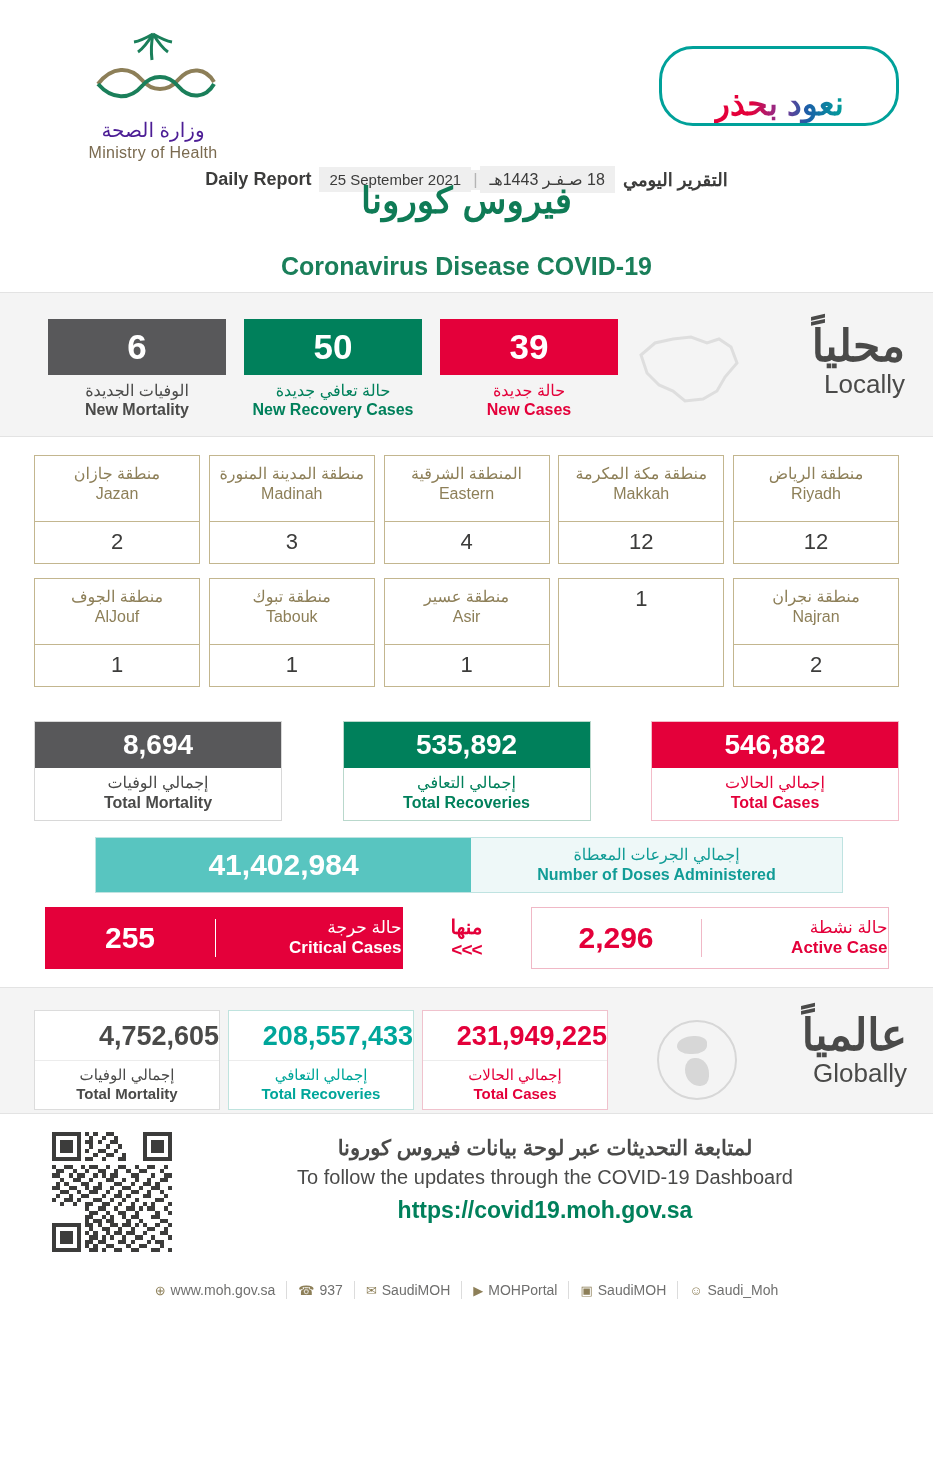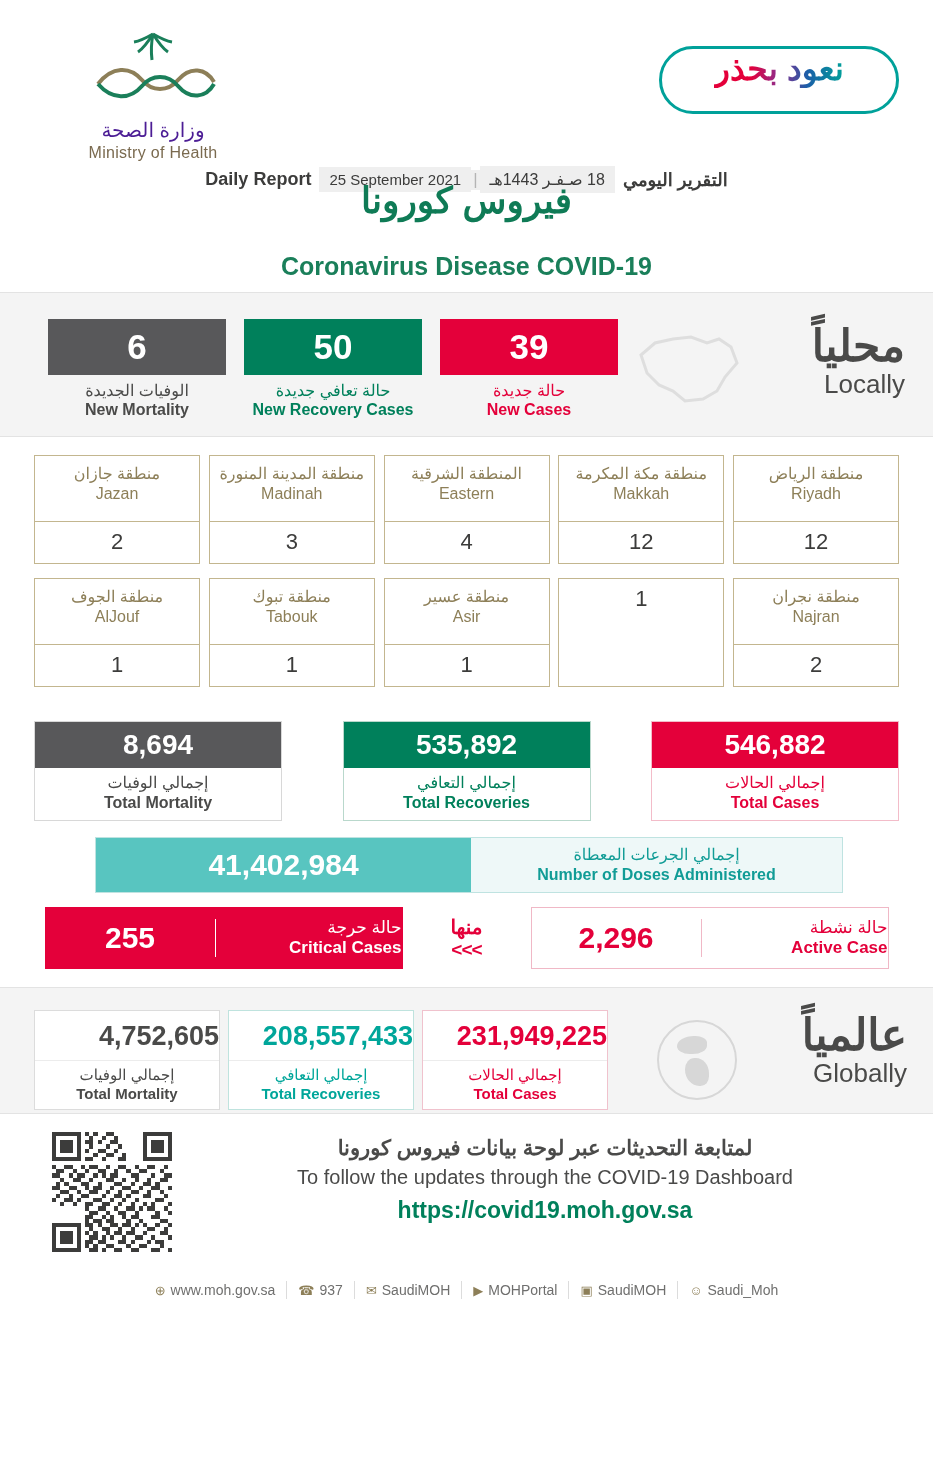--- a/index.html
+++ b/index.html
@@ -51,26 +51,26 @@
     font-size: 16px;
     color: #7a6a4f;
     margin-top: 2px;
     letter-spacing: .3px;
   }
   .campaign {
     position: absolute;
     right: 34px;
     top: 46px;
     width: 240px;
-    height: 68px;
+    height: 80px;
     border: 3px solid #00a19a;
     border-radius: 34px;
     box-sizing: border-box;
     display: flex;
-    align-items: flex-start;
+    align-items: flex-end;
     justify-content: center;
     overflow: hidden;
   }
   .campaign-text {
     font-size: 33px;
     font-weight: bold;
     direction: rtl;
     background: linear-gradient(90deg,#e4003a 0%, #e4003a 28%, #8c2f8f 50%, #1b5fa8 72%, #00a19a 100%);
     -webkit-background-clip: text;
     background-clip: text;

